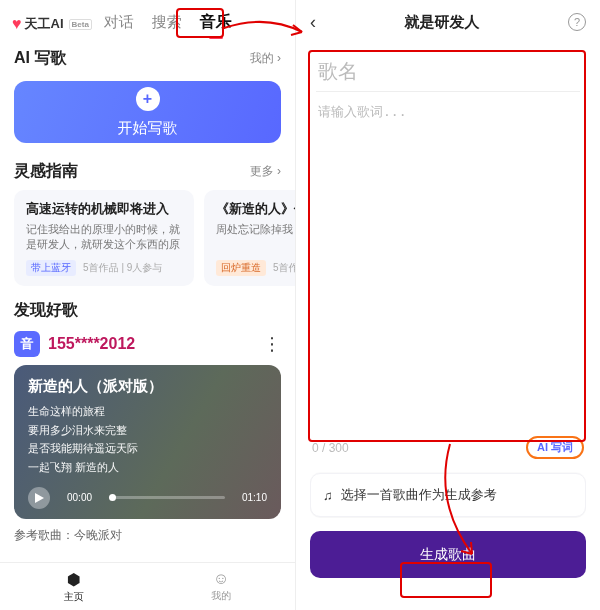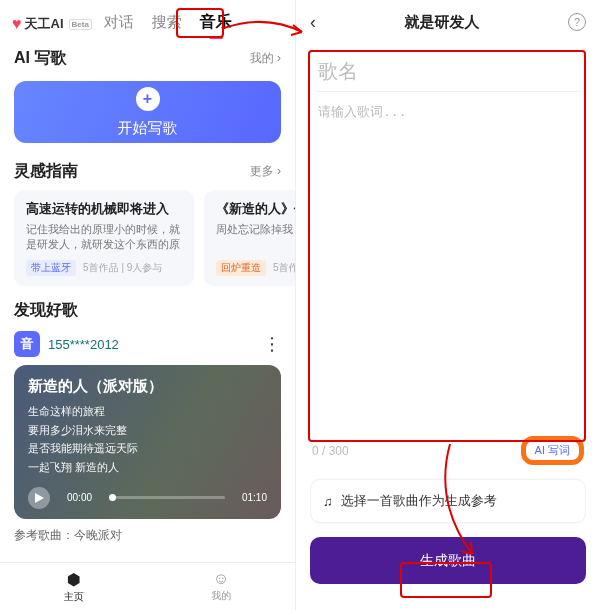--- a/index.html
+++ b/index.html
@@ -30,21 +30,21 @@
   .plus-circle { width: 24px; height: 24px; border-radius: 50%; background: #fff; color: #5868ff; display: flex; align-items: center; justify-content: center; font-size: 16px; font-weight: 700; }
   .cards-row { display: flex; gap: 10px; padding: 0 14px 14px; overflow: hidden; }
   .card { flex: 0 0 180px; background: #f6f7fb; border-radius: 10px; padding: 10px 12px; font-size: 11px; color: #777; }
   .card h4 { font-size: 13px; color: #222; margin-bottom: 4px; font-weight: 600; white-space: nowrap; overflow: hidden; text-overflow: ellipsis; }
   .card p { line-height: 1.4; height: 30px; overflow: hidden; margin-bottom: 8px; }
   .card-tag { display: inline-block; font-size: 10px; color: #5868ff; background: #e8ecff; border-radius: 3px; padding: 1px 5px; margin-right: 4px; }
   .card-tag.orange { color: #d96b2b; background: #ffe9d8; }
   .card-meta { font-size: 10px; color: #aaa; }
   .song-head { display: flex; align-items: center; gap: 8px; padding: 2px 14px 8px; }
   .song-av { width: 26px; height: 26px; border-radius: 6px; background: #5b6bff; color: #fff; display: flex; align-items: center; justify-content: center; font-size: 13px; font-weight: 700; }
-  .song-user { font-size: 13px; color: #0f766e; font-weight: 400; flex: 1; }
+  .song-user { font-size: 16px; color: #be185d; font-weight: 700; flex: 1; }
   .song-more { font-size: 18px; color: #333; cursor: pointer; }
   .song-card { margin: 0 14px; border-radius: 12px; overflow: hidden; background: linear-gradient(120deg,#4a5a7a,#5d6a5a 60%,#6a5a5c); color: #fff; padding: 12px 14px 10px; position: relative; min-height: 150px; }
   .song-card h3 { font-size: 15px; font-weight: 600; margin-bottom: 6px; }
   .song-card .lyric { font-size: 11px; line-height: 1.7; opacity: .95; }
   .player { display: flex; align-items: center; gap: 17px; margin-top: 10px; font-size: 10px; }
   .play { width: 22px; height: 22px; border-radius: 50%; background: rgba(255,255,255,.35); display: flex; align-items: center; justify-content: center; cursor: pointer; }
   .play svg { fill: #fff; }
   .bar { flex: 1; height: 3px; background: rgba(255,255,255,.3); border-radius: 2px; position: relative; }
   .bar::before { content: ""; position: absolute; left: 0; top: -2px; width: 7px; height: 7px; background: #fff; border-radius: 50%; }
   .ref-row { padding: 8px 14px 0; font-size: 12px; color: #666; }
@@ -57,21 +57,21 @@
   .back { font-size: 18px; color: #333; cursor: pointer; }
   .rtitle { font-size: 15px; font-weight: 600; color: #222; }
   .help { width: 18px; height: 18px; border: 1.2px solid #999; border-radius: 50%; display: flex; align-items: center; justify-content: center; font-size: 11px; color: #999; cursor: pointer; }
   .compose-box { margin: 6px 14px 0; border-radius: 8px; background: #fff; padding: 0 2px; }
   .name-input { width: 100%; border: none; outline: none; font-size: 20px; padding: 10px 6px 8px; color: #333; }
   .name-input::placeholder { color: #bbb; }
   .divider { height: 1px; background: #eee; margin: 0 4px 4px; }
   .lyrics-input { width: 100%; height: 330px; border: none; outline: none; resize: none; font-size: 13px; padding: 6px; color: #333; line-height: 1.6; }
   .lyrics-input::placeholder { color: #bbb; }
   .compose-foot { display: flex; justify-content: space-between; align-items: center; margin: 6px 16px 0; font-size: 12px; color: #bbb; }
-  .ai-chip { border: 5px solid #f97316; color: #5868ff; border-radius: 12px; padding: 2px 9px; font-size: 11px; cursor: pointer; background: #fff; }
+  .ai-chip { border: 2px solid #f97316; color: #5868ff; border-radius: 12px; padding: 2px 9px; font-size: 11px; cursor: pointer; background: #fff; font-weight: bold; }
   .ref-pick { margin: 14px 14px 0; padding: 12px 12px; border-radius: 10px; background: #fff; box-shadow: 0 1px 0 rgba(0,0,0,.03), 0 -1px 0 rgba(0,0,0,.02); display: flex; align-items: center; gap: 8px; font-size: 13px; color: #333; cursor: pointer; border: 1px solid #f2f2f6; }
   .gen-btn { margin: 14px 14px 0; height: 47px; border-radius: 10px; background: #4c1d95; color: #fff; display: flex; align-items: center; justify-content: center; font-size: 14px; font-weight: 500; cursor: pointer; }
   
   .anno { position: absolute; border: 2px solid #e00000; border-radius: 4px; pointer-events: none; z-index: 50; }
   .anno-arrow { position: absolute; z-index: 49; pointer-events: none; }
 </style>
 </head>
 <body>
 
 <div class="wrap">

